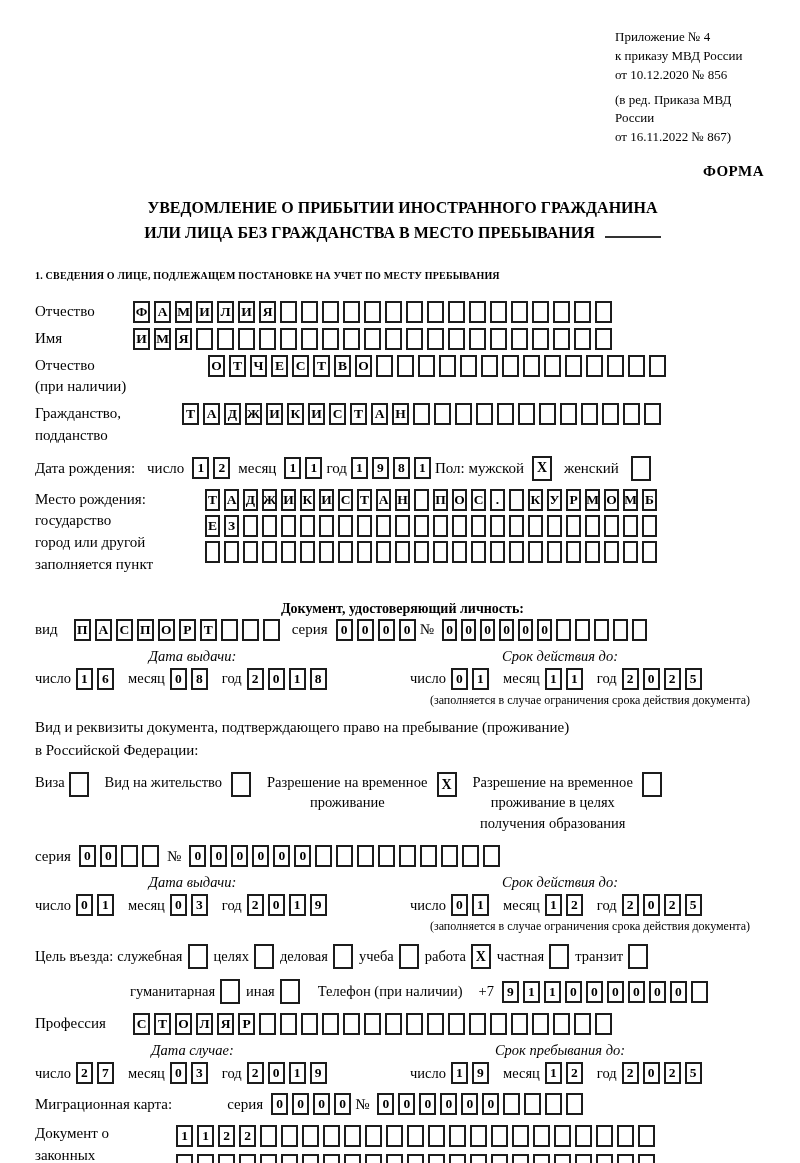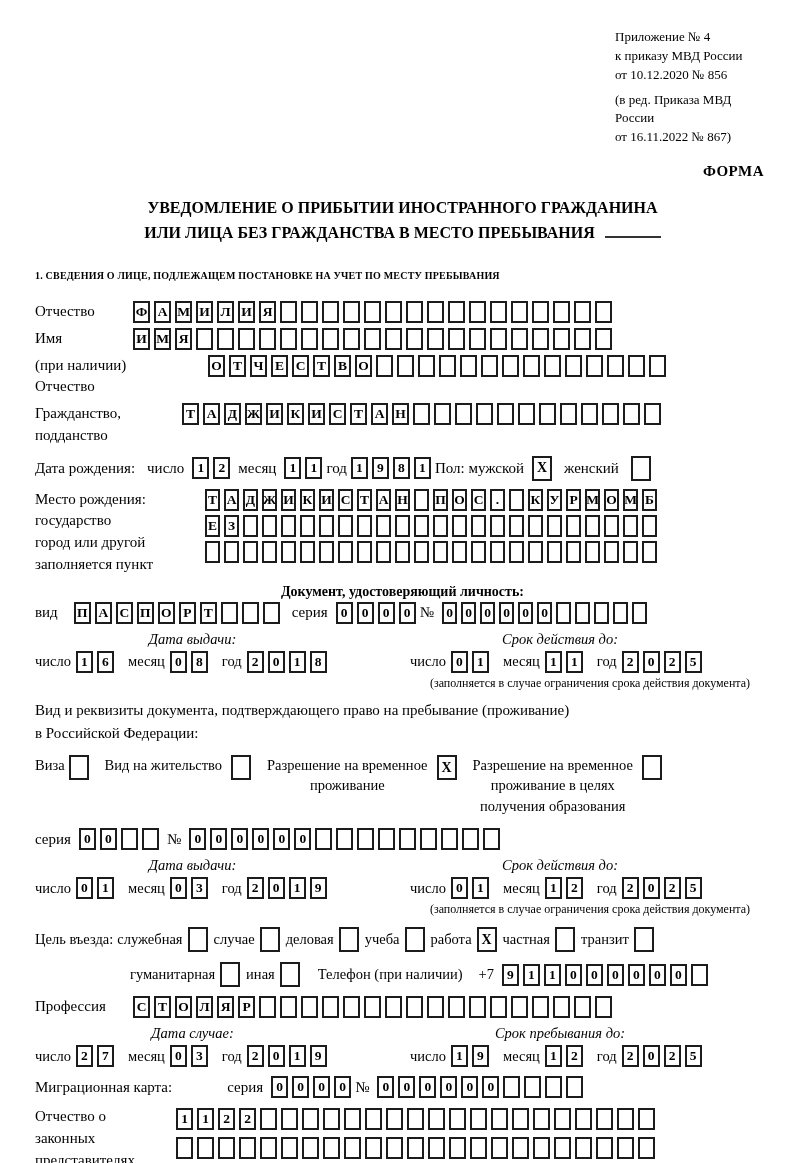--- a/index.html
+++ b/index.html
@@ -43,21 +43,21 @@
     border:2px solid #1c1c1c; background:#fff;
     display:flex; align-items:center; justify-content:center;
     font-size:14px; font-weight:bold;
   }
   .stack { display:flex; flex-direction:column; }
   .stack .cells { margin-bottom:4px; }
 
   .inline { display:flex; align-items:center; }
   .gap4 { margin-left:4px; } .gap8 { margin-left:8px; } .gap12 { margin-left:12px; } .gap16 { margin-left:16px; }
 
-  .doc-heading { text-align:center; font-weight:bold; font-size:14px; margin-top:8px; }
+  .doc-heading { text-align:center; font-weight:bold; font-size:14px; margin-top:25px; }
 
   
   .dates { display:flex; margin-top:7px; }
   .dcol-l { width:375px; flex:none; }
   .dcol-r { flex:1; }
   .dhead { text-align:center; font-size:14.5px;font-style:italic; }
   .dcol-l .dhead { padding-right:60px; }
   .dcol-r .dhead { padding-right:60px; }
   .dgroup { display:flex; align-items:center; margin-top:3px; font-size:14.5px; }
   .dgroup .w { margin:0 5px 0 0; }
@@ -149,22 +149,22 @@
         <span class="cell"></span>
         <span class="cell"></span>
         <span class="cell"></span>
         <span class="cell"></span>
         <span class="cell"></span>
       </div>
   </div>
 
   <div class="frow">
     <div class="lbl w173">
+      <div>Отчество</div>
       <div>(при наличии)</div>
-      <div>Отчество</div>
     </div>
     <div class="cells">
         <span class="cell">О</span>
         <span class="cell">Т</span>
         <span class="cell">Ч</span>
         <span class="cell">Е</span>
         <span class="cell">С</span>
         <span class="cell">Т</span>
         <span class="cell">В</span>
         <span class="cell">О</span>
@@ -522,21 +522,21 @@
           </span>
       </div>
       <div class="dnote">(заполняется в случае ограничения срока действия документа)</div>
     </div>
   </div>
 
   <div class="purpose-row">
     <span>Цель въезда:</span>
     <span class="gap4">служебная</span>
     <span class="box"></span>
-    <span>случае</span>
+    <span>целях</span>
     <span class="box"></span>
     <span>деловая</span>
     <span class="box"></span>
     <span>учеба</span>
     <span class="box"></span>
     <span>работа</span>
     <span class="box">X</span>
     <span>частная</span>
     <span class="box"></span>
     <span>транзит</span>
@@ -659,21 +659,21 @@
         <span class="cell">0</span>
         <span class="cell"></span>
         <span class="cell"></span>
         <span class="cell"></span>
         <span class="cell"></span>
       </span>
   </div>
 
   <div class="frow" style="margin-top:8px">
     <div class="lbl w140">
-      <div>Отчество о</div>
+      <div>Документ о</div>
       <div>законных</div>
       <div>представителях</div>
 
     </div>
     <div class="stack" style="padding-top:2px">
       <div class="cells" style="margin-bottom:7px">
           <span class="cell">1</span>
           <span class="cell">1</span>
           <span class="cell">2</span>
           <span class="cell">2</span>

